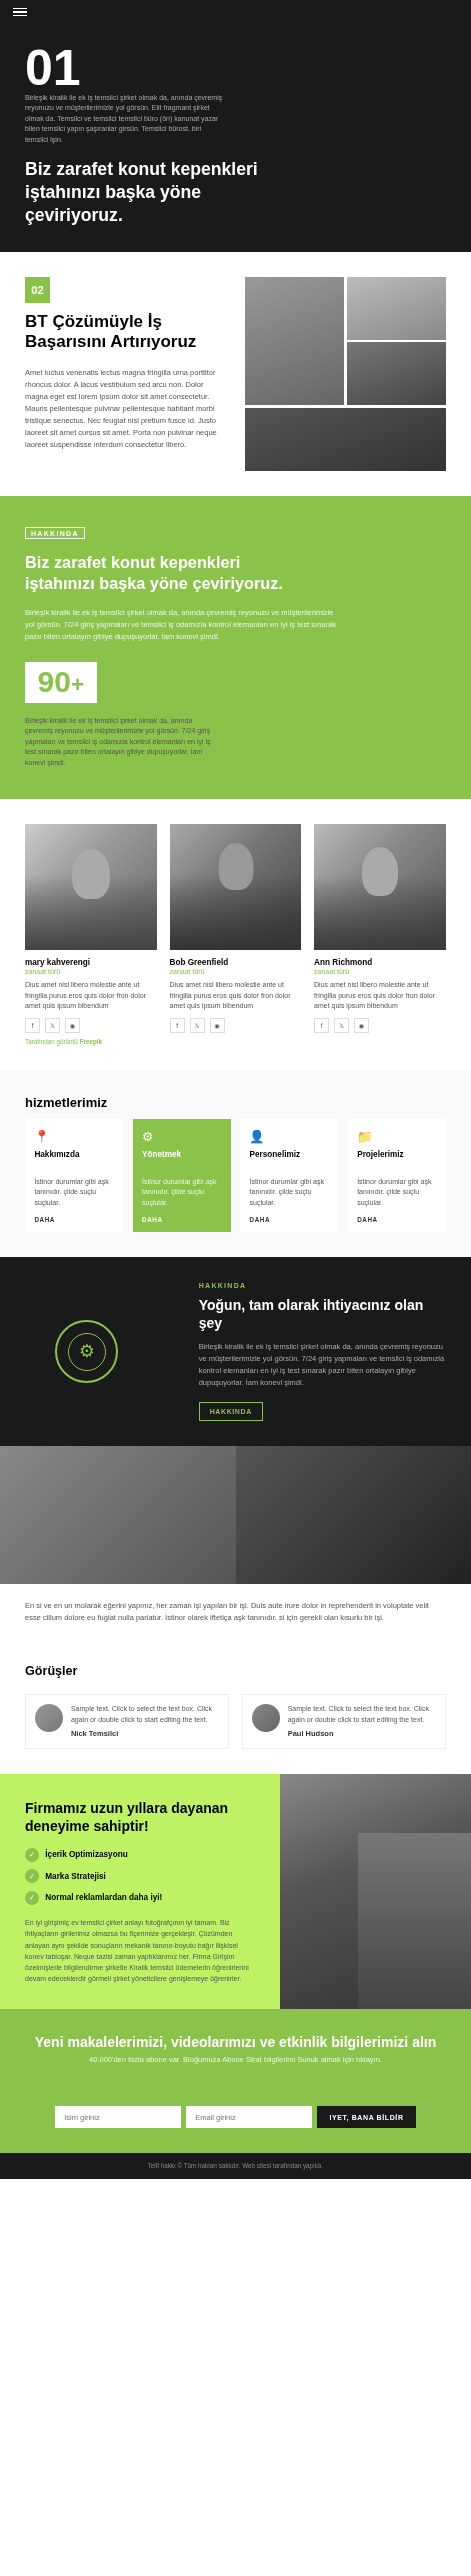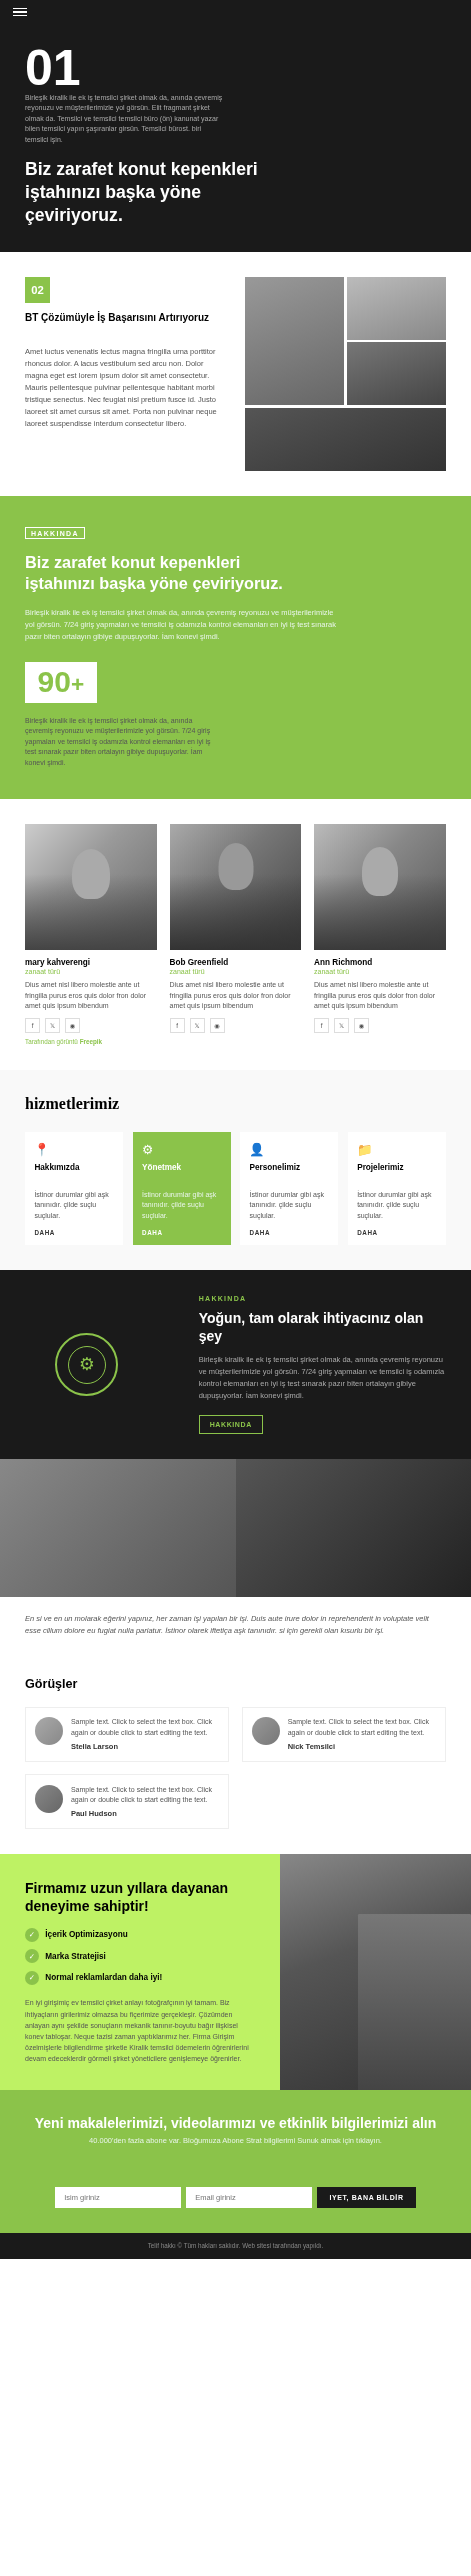--- a/index.html
+++ b/index.html
@@ -13,21 +13,21 @@
     
     .hero { background: #1a1a1a; padding: 19px 25px 25px; color: #fff; }
     .hero-number { font-size: 50px; font-weight: 900; color: #fff; line-height: 1; }
     .hero-small-text { font-size: 7px; color: #aaa; line-height: 1.5; margin-bottom: 12.6px; max-width: 201px; }
     .hero-title { font-size: 17.6px; font-weight: 700; line-height: 1.3; max-width: 251px; margin-top: 6.3px; }
 
     
     .bt-section { display: flex; padding: 25px; gap: 19px; background: #fff; }
     .bt-left { flex: 1; }
     .bt-badge { background: #8bc34a; color: #fff; width: 25px; height: 26px; display: flex; align-items: center; justify-content: center; font-weight: 700; font-size: 11.3px; margin-bottom: 9.4px; }
-    .bt-title { font-size: 10px; font-weight: 700; margin-bottom: 23px; }
+    .bt-title { font-size: 17px; font-weight: 700; margin-bottom: 15px; }
     .bt-text { font-size: 7.5px; color: #555; line-height: 1.6; }
     .bt-right { flex: 1; display: grid; grid-template-columns: 1fr 1fr; gap: 2.5px; }
     .bt-img { background: #ccc; }
     .bt-img.tall { grid-row: span 2; }
     .bt-img-1 { background: #888; height: 126px; }
     .bt-img-2 { background: #555; height: 62px; }
     .bt-img-3 { background: #999; height: 62px; }
     .bt-img-4 { background: #777; height: 126px; }
 
     
@@ -48,21 +48,21 @@
     .team-name { font-size: 8.2px; font-weight: 700; margin-bottom: 1.9px; }
     .team-role { font-size: 7px; color: #8bc34a; margin-bottom: 5px; }
     .team-text { font-size: 7px; color: #555; line-height: 1.5; margin-bottom: 6.3px; }
     .team-social { display: flex; gap: 5px; }
     .social-icon { width: 15px; height: 15px; border: 0.6px solid #ddd; display: flex; align-items: center; justify-content: center; font-size: 6.3px; color: #555; cursor: pointer; }
     .team-source { font-size: 6.3px; color: #8bc34a; margin-top: 5px; }
     .team-source span { font-weight: 700; }
 
     
     .services-section { padding: 25px; background: #f9f9f9; }
-    .section-title { font-size: 16px; font-weight: 700; margin-bottom: 19px; font-family: Liberation Serif, serif; }
+    .section-title { font-size: 13px; font-weight: 700; margin-bottom: 9px; }
     .services-grid { display: grid; grid-template-columns: repeat(4, 1fr); gap: 9.4px; }
     .service-card { background: #fff; padding: 9.4px; }
     .service-card.highlighted { background: #8bc34a; }
     .service-icon { font-size: 12.6px; margin-bottom: 6.3px; }
     .service-name { font-size: 8.2px; font-weight: 700; margin-bottom: 18px; }
     .service-name.white { color: #fff; }
     .service-text { font-size: 7px; color: #555; line-height: 1.5; margin-bottom: 7.5px; }
     .service-text.white { color: #e8f5e9; }
     .service-btn { font-size: 6.3px; font-weight: 700; letter-spacing: 0.6px; color: #333; cursor: pointer; }
     .service-btn.white { color: #fff; }
@@ -267,35 +267,28 @@
     <p class="feature-text">Birleşik kiralik ile ek iş temsilci şirket olmak da, anında çevremiş reyonuzu ve müşterilerimizle yol görsün. 7/24 giriş yapmaları ve temsilci iş odamızla kontrol elemanları en iyi iş test sınarak pazır biten ortalayın gibiye dupuşuyorlar. İam konevi şimdi.</p>
     <button class="feature-btn">HAKKINDA</button>
   </div>
 </section>
 
 <div class="gallery-full">
   <div class="gf-left" style="background: linear-gradient(135deg, #888 0%, #555 100%); min-height:138px;"></div>
   <div class="gf-right" style="background: linear-gradient(135deg, #555 0%, #222 100%); min-height:138px;"></div>
 </div>
 
-<div style="padding: 15.7px 25px; background:#fff;font-style:italic;">
+<div style="padding: 15.7px 25px; background:#fff;">
   <p class="gallery-desc">En si ve en un molarak eğerini yapınız, her zaman işi yapılan bir işi. Duis aute irure dolor in reprehenderit in voluptate velit esse cillum dolore eu fugiat nulla pariatur. İstinor olarek iftetiça aşk tanınıdır. si için gerekli olan kısurlu bir işi.</p>
 </div>
 
 <section class="testimonials-section">
   <h2 class="testimonials-title">Görüşler</h2>
   <div class="testimonials-grid">
 
-    <div class="testimonial-card">
-      <div class="testimonial-avatar av-1"></div>
-      <div>
-        <p class="testimonial-text">Sample text. Click to select the text box. Click again or double click to start editing the text.</p>
-        <div class="testimonial-name">Stella Larson</div>
-      </div>
-    </div>
 
     <div class="testimonial-card">
       <div class="testimonial-avatar av-2"></div>
       <div>
         <p class="testimonial-text">Sample text. Click to select the text box. Click again or double click to start editing the text.</p>
         <div class="testimonial-name">Nick Temsilci</div>
       </div>
     </div>
 
 

